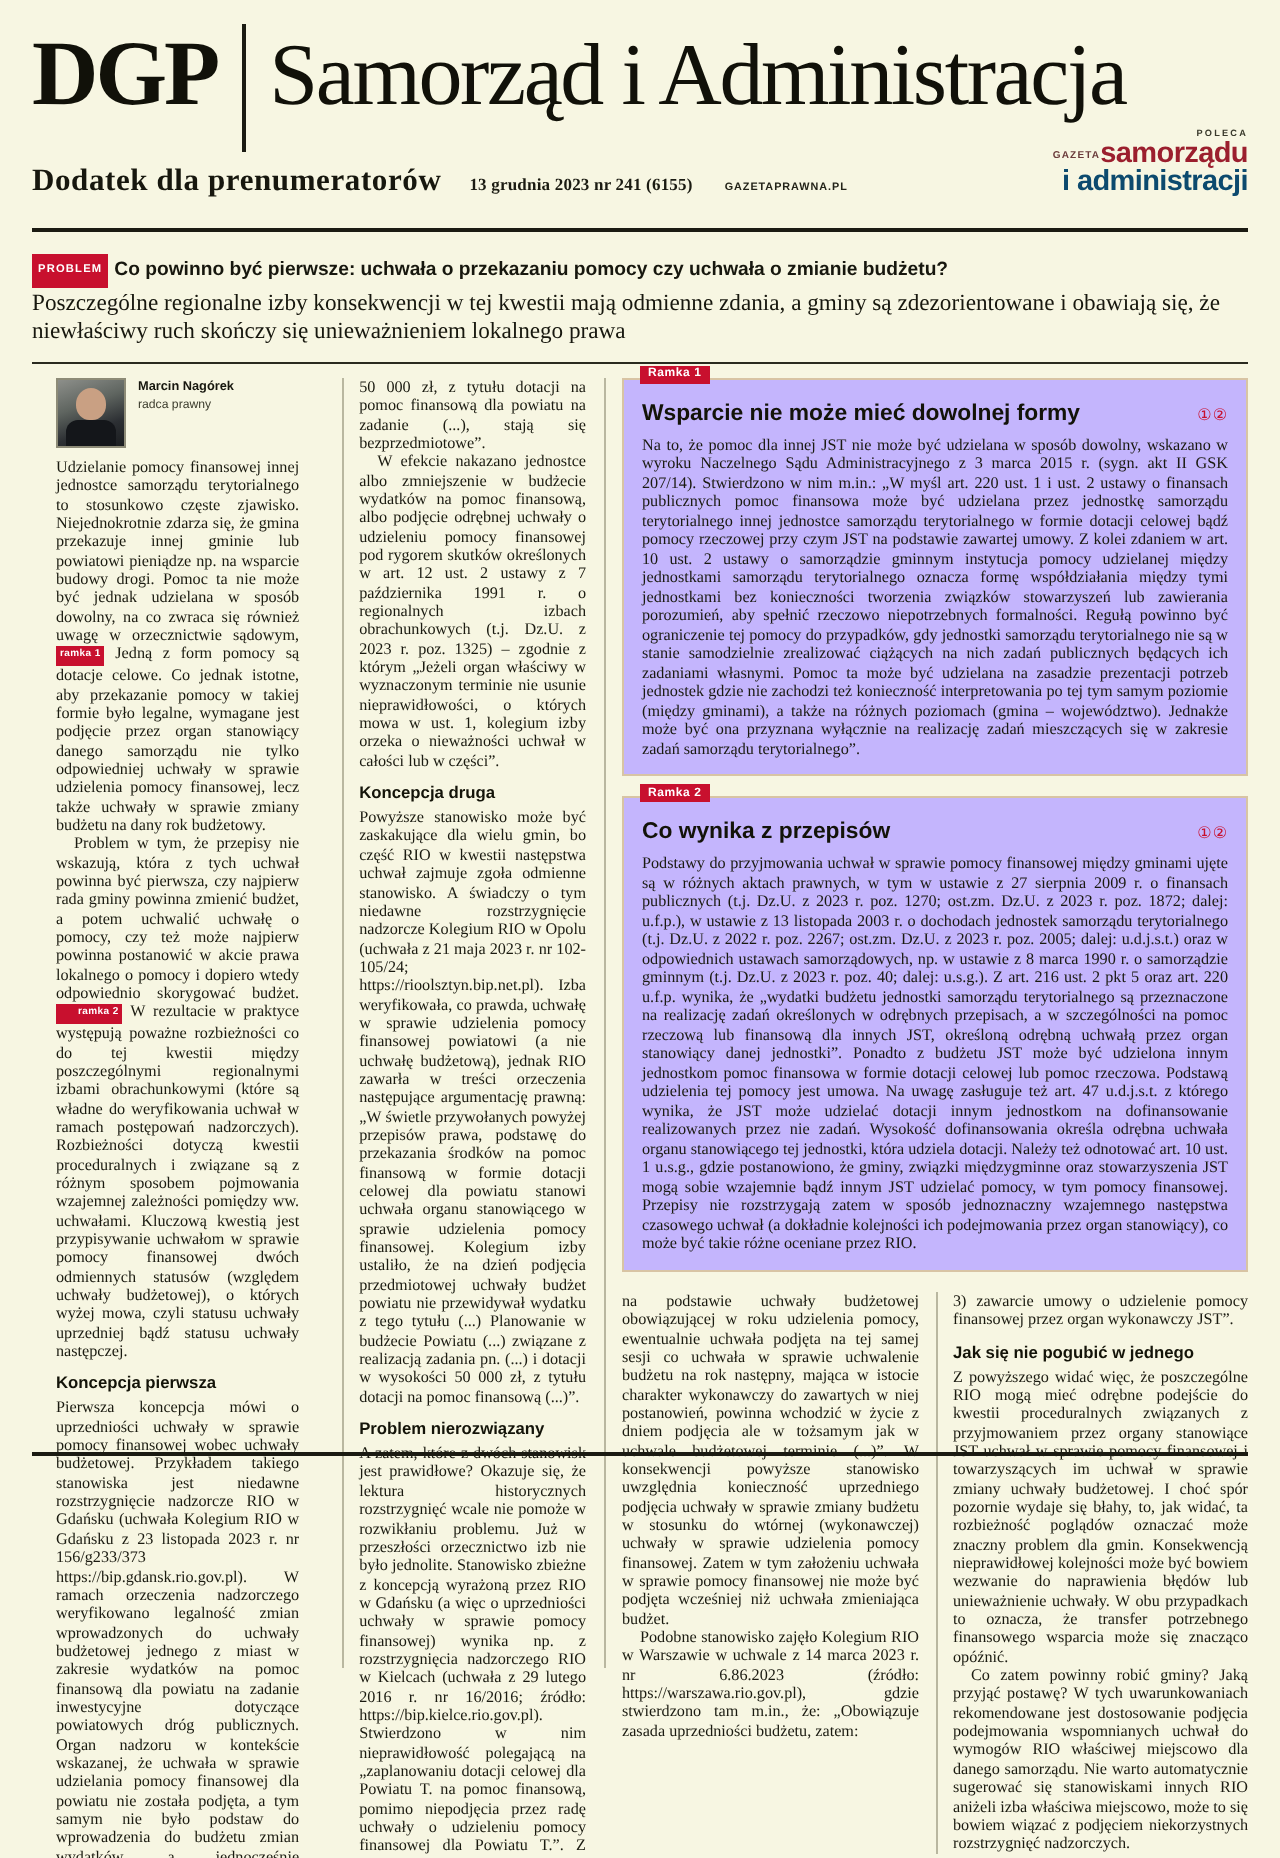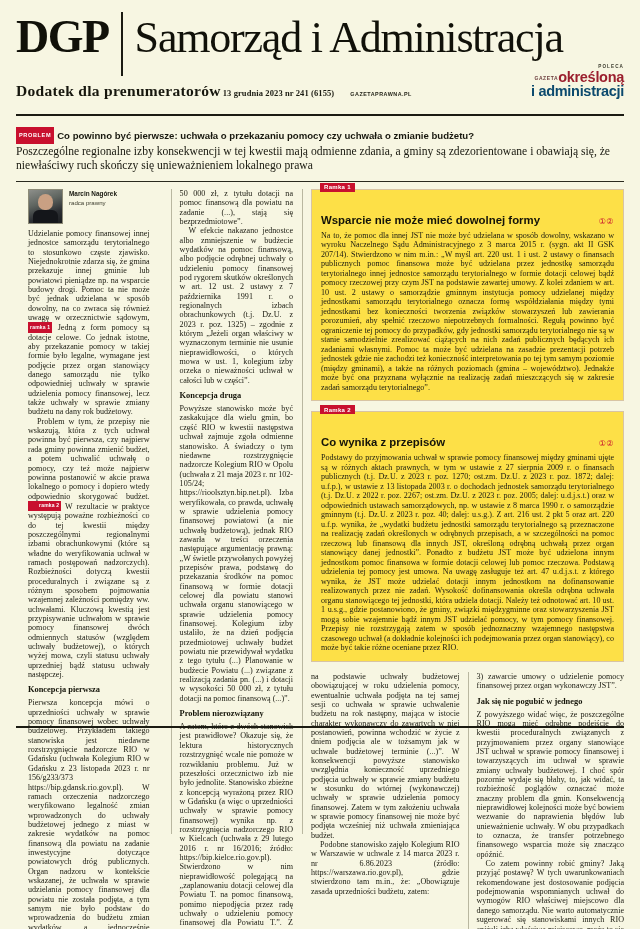--- a/index.html
+++ b/index.html
@@ -69,21 +69,21 @@
     font-size: 15.5px;
     font-weight: bold;
     letter-spacing: 0.3px;
     color: #17170e;
     text-align: center;
   }
   .sub-date {
     font-family: "Liberation Serif", serif;
     font-size: 8.5px;
     font-weight: bold;
-    margin-left: 2px;
+    margin-left: 14px;
     color: #1b1b12;
     letter-spacing: 0.1px;
     text-align: center;
   }
   .sub-url {
     font-family: "Liberation Sans", sans-serif;
     font-size: 5.4px;
     font-weight: bold;
     letter-spacing: 0.5px;
     margin-left: 16px;
@@ -255,21 +255,21 @@
     line-height: 9.35px;
     text-align: justify;
     margin: 0;
     color: #1a1a10;
     hyphens: auto;
     -webkit-hyphens: auto;
   }
   p.body + p.body { text-indent: 9px; }
 
   h3.subhead {
-    font-family: Liberation Serif, serif;
+    font-family: Liberation Sans, sans-serif;
     font-size: 8.4px;
     font-weight: bold;
     margin: 6px 0 3px 0;
     color: #141409;
     line-height: 10px;
   }
 
   .ref {
     display: inline-block;
     background: #c8102e;
@@ -278,24 +278,24 @@
     font-size: 5px;
     font-weight: bold;
     padding: 0.5px 2px;
     letter-spacing: 0.2px;
     vertical-align: 1px;
     white-space: nowrap;
   }
 
   
   .ramka {
-    background: #fde047;
+    background: #c4b5fd;
     border: 0.8px solid #d8c4a4;
     box-sizing: border-box;
-    padding: 20px 9px 8px 9px;
+    padding: 7px 9px 8px 9px;
     position: relative;
     margin-bottom: 10px;
   }
   .ramka-tab {
     position: absolute;
     top: -7px;
     left: 8px;
     background: #c8102e;
     color: #fff;
     font-family: "Liberation Sans", sans-serif;
@@ -367,21 +367,21 @@
   </div>
 
   <div class="subbar">
     <div class="sub-dodatek">Dodatek dla prenumeratorów</div>
     <div class="sub-date">13 grudnia 2023 nr 241 (6155)</div>
     <div class="sub-url">GAZETAPRAWNA.PL</div>
 
     <div class="promo-block">
       <div class="promo-poleca">POLECA</div>
       <div class="promo-line1">
-        <span class="promo-gazeta">GAZETA</span><span class="promo-big">określoną</span>
+        <span class="promo-gazeta">GAZETA</span><span class="promo-big">samorządu</span>
       </div>
       <div class="promo-line2">i administracji</div>
     </div>
   </div>
 
   <div class="rule-thick"></div>
 
 
   <div class="lead-wrap">
     <div class="problem-line">

